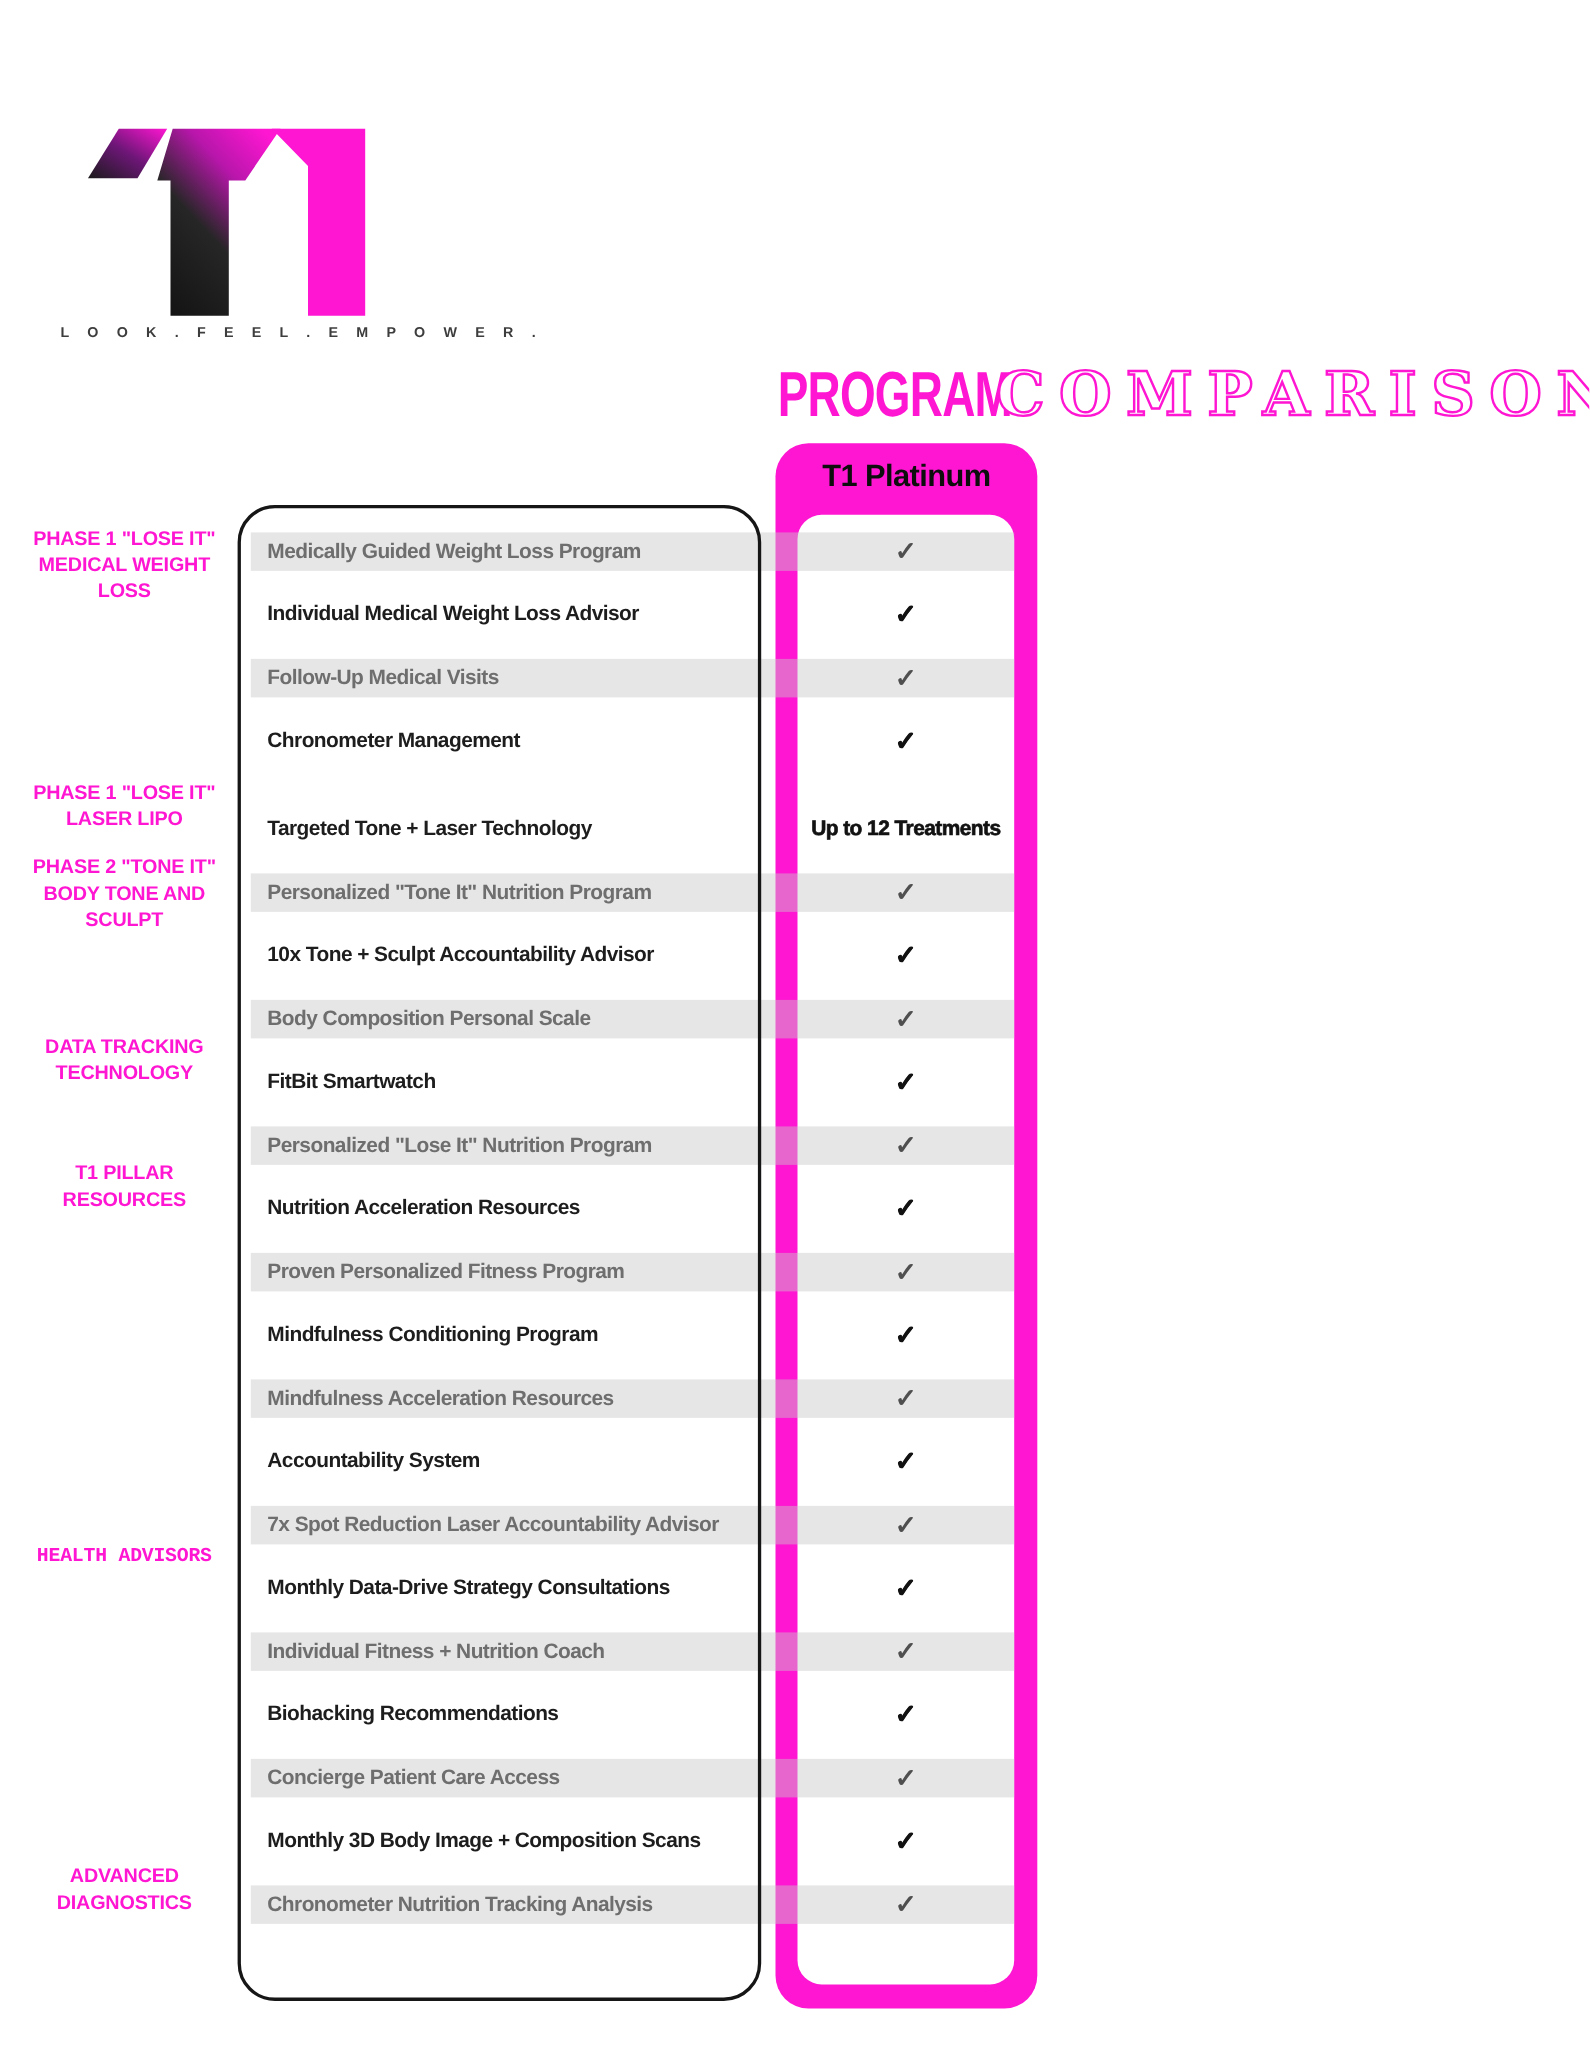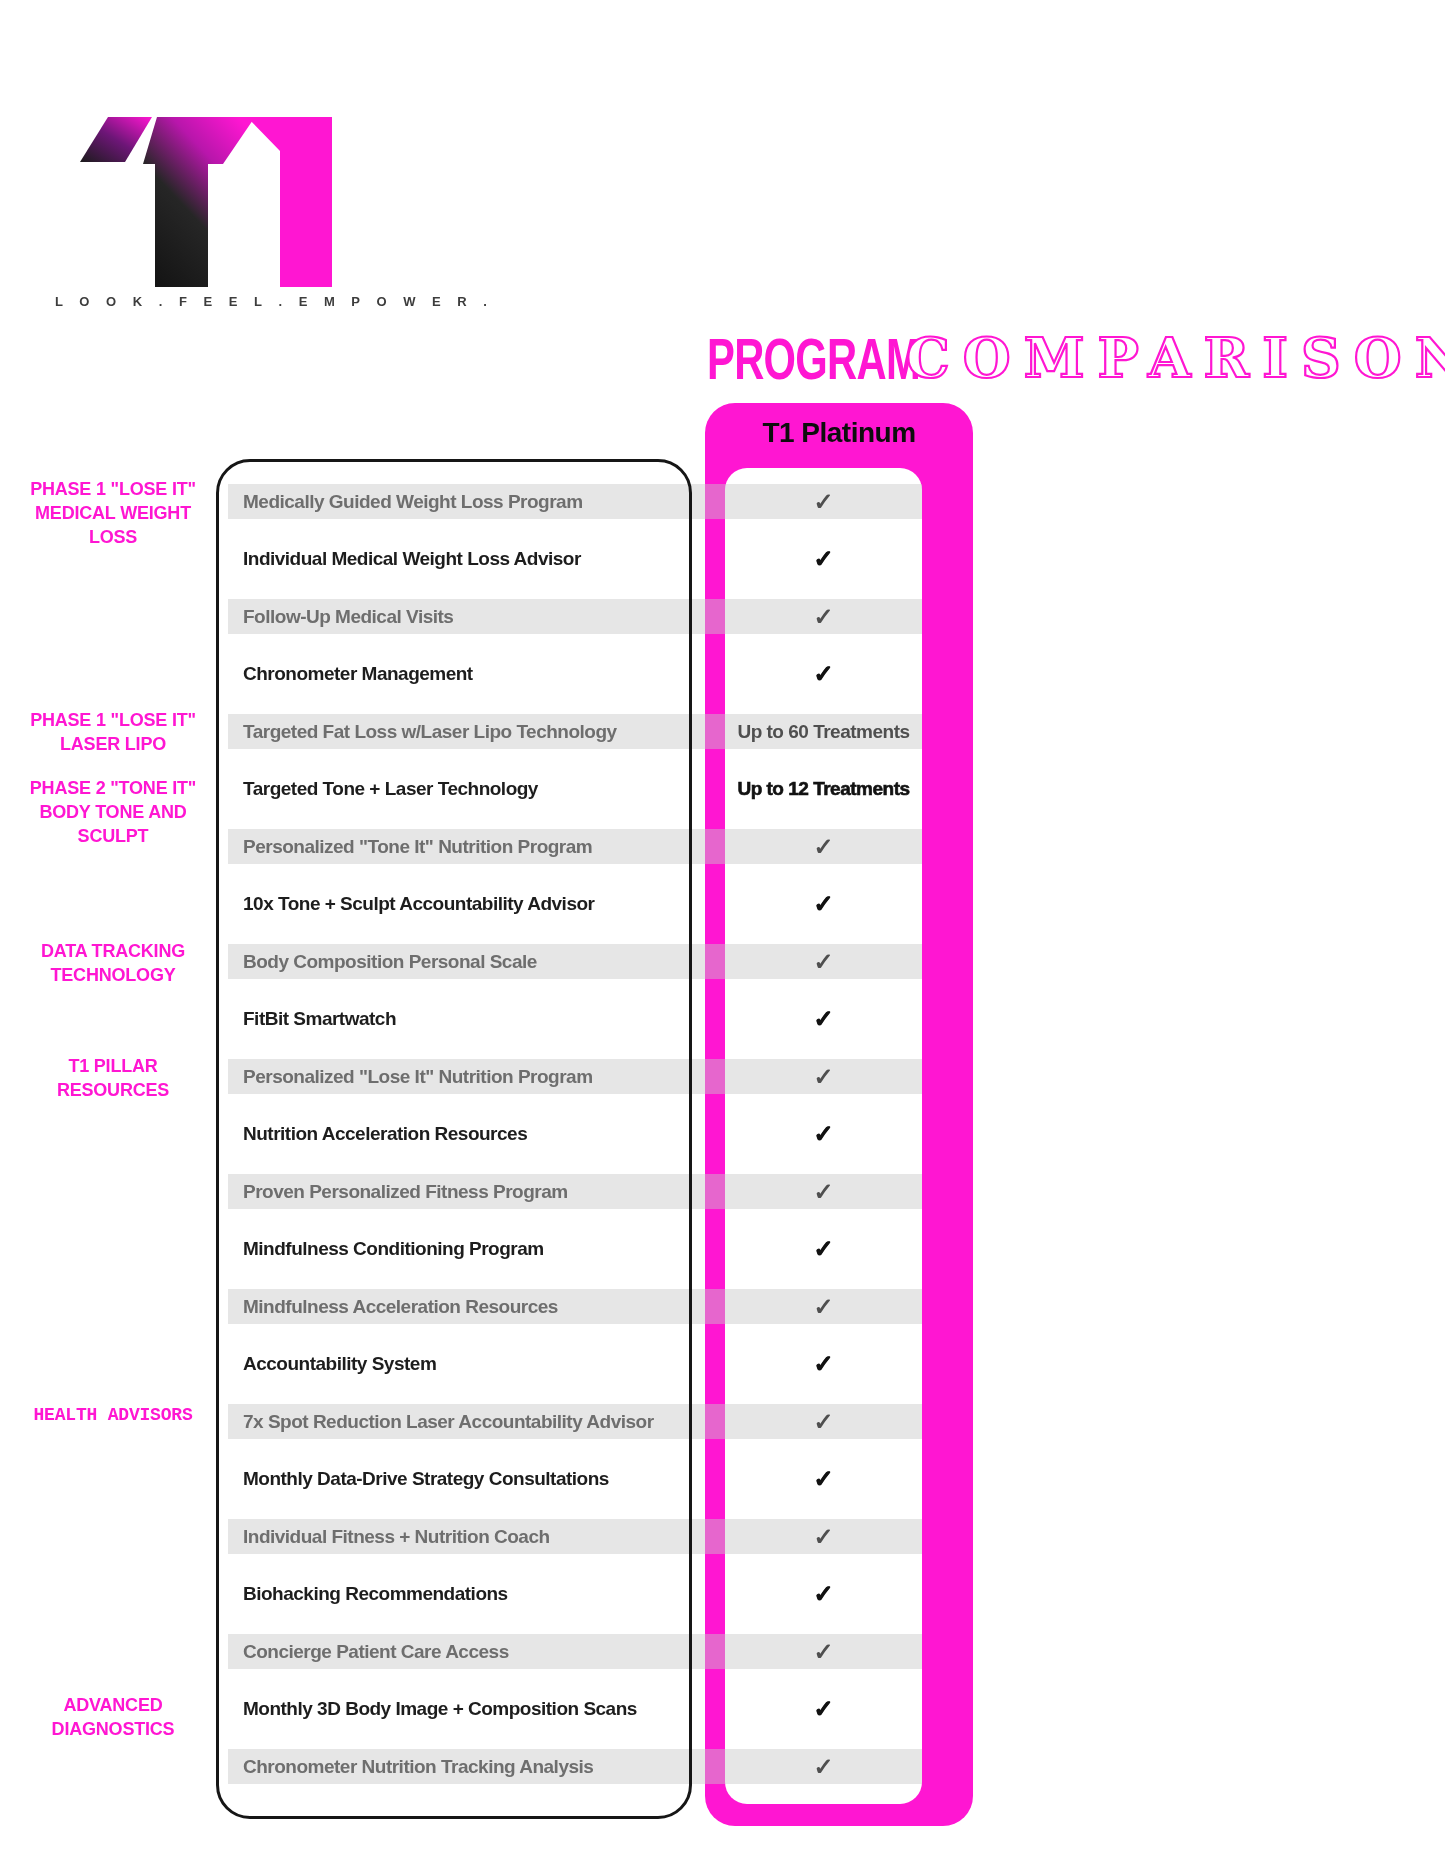--- a/index.html
+++ b/index.html
@@ -13,21 +13,21 @@
 
   
   .title-program { position:absolute; left:707px; top:289px; font-size:58px; font-weight:800;
                    color:var(--pink); transform:scaleX(0.72); transform-origin:0 50%;
                    letter-spacing:-1px; white-space:nowrap; }
   .title-comparison { position:absolute; left:906px; top:289px; font-family:"DejaVu Serif", serif;
                       font-size:55px; font-weight:bold; letter-spacing:13px; color:#ffffff;
                       -webkit-text-stroke:2.2px var(--pink); white-space:nowrap; }
 
   
-  .plan-col { position:absolute; left:705px; top:367px; width:268px; height:1423px;
+  .plan-col { position:absolute; left:705px; top:367px; width:238px; height:1423px;
               background:var(--pink); border-radius:30px; z-index:1; }
   .plan-header { position:absolute; top:14px; left:0; right:0; text-align:center;
                  font-size:28px; font-weight:800; color:#0d0d0d; letter-spacing:-0.5px; }
   .plan-inner { position:absolute; left:20px; top:65px; width:197px; height:1336px;
                 background:#ffffff; border-radius:22px; }
 
   
   .rows { position:absolute; left:228px; top:448px; width:694px; z-index:2; }
   .row { position:relative;padding-left:32px; }
   .row.gray  { height:35px; background:rgba(200,200,200,0.45); }
@@ -96,24 +96,20 @@
         <span class="feature">Individual Medical Weight Loss Advisor</span>
         <span class="value check">✓</span>
       </div>
       <div class="row gray">
         <span class="feature">Follow-Up Medical Visits</span>
         <span class="value check">✓</span>
       </div>
       <div class="row white">
         <span class="feature">Chronometer Management</span>
         <span class="value check">✓</span>
-      </div>
-      <div class="row gray">
-        <span class="feature">Targeted Fat Loss w/Laser Lipo Technology</span>
-        <span class="value text">Up to 60 Treatments</span>
       </div>
       <div class="row white">
         <span class="feature">Targeted Tone + Laser Technology</span>
         <span class="value text">Up to 12 Treatments</span>
       </div>
       <div class="row gray">
         <span class="feature">Personalized "Tone It" Nutrition Program</span>
         <span class="value check">✓</span>
       </div>
       <div class="row white">

